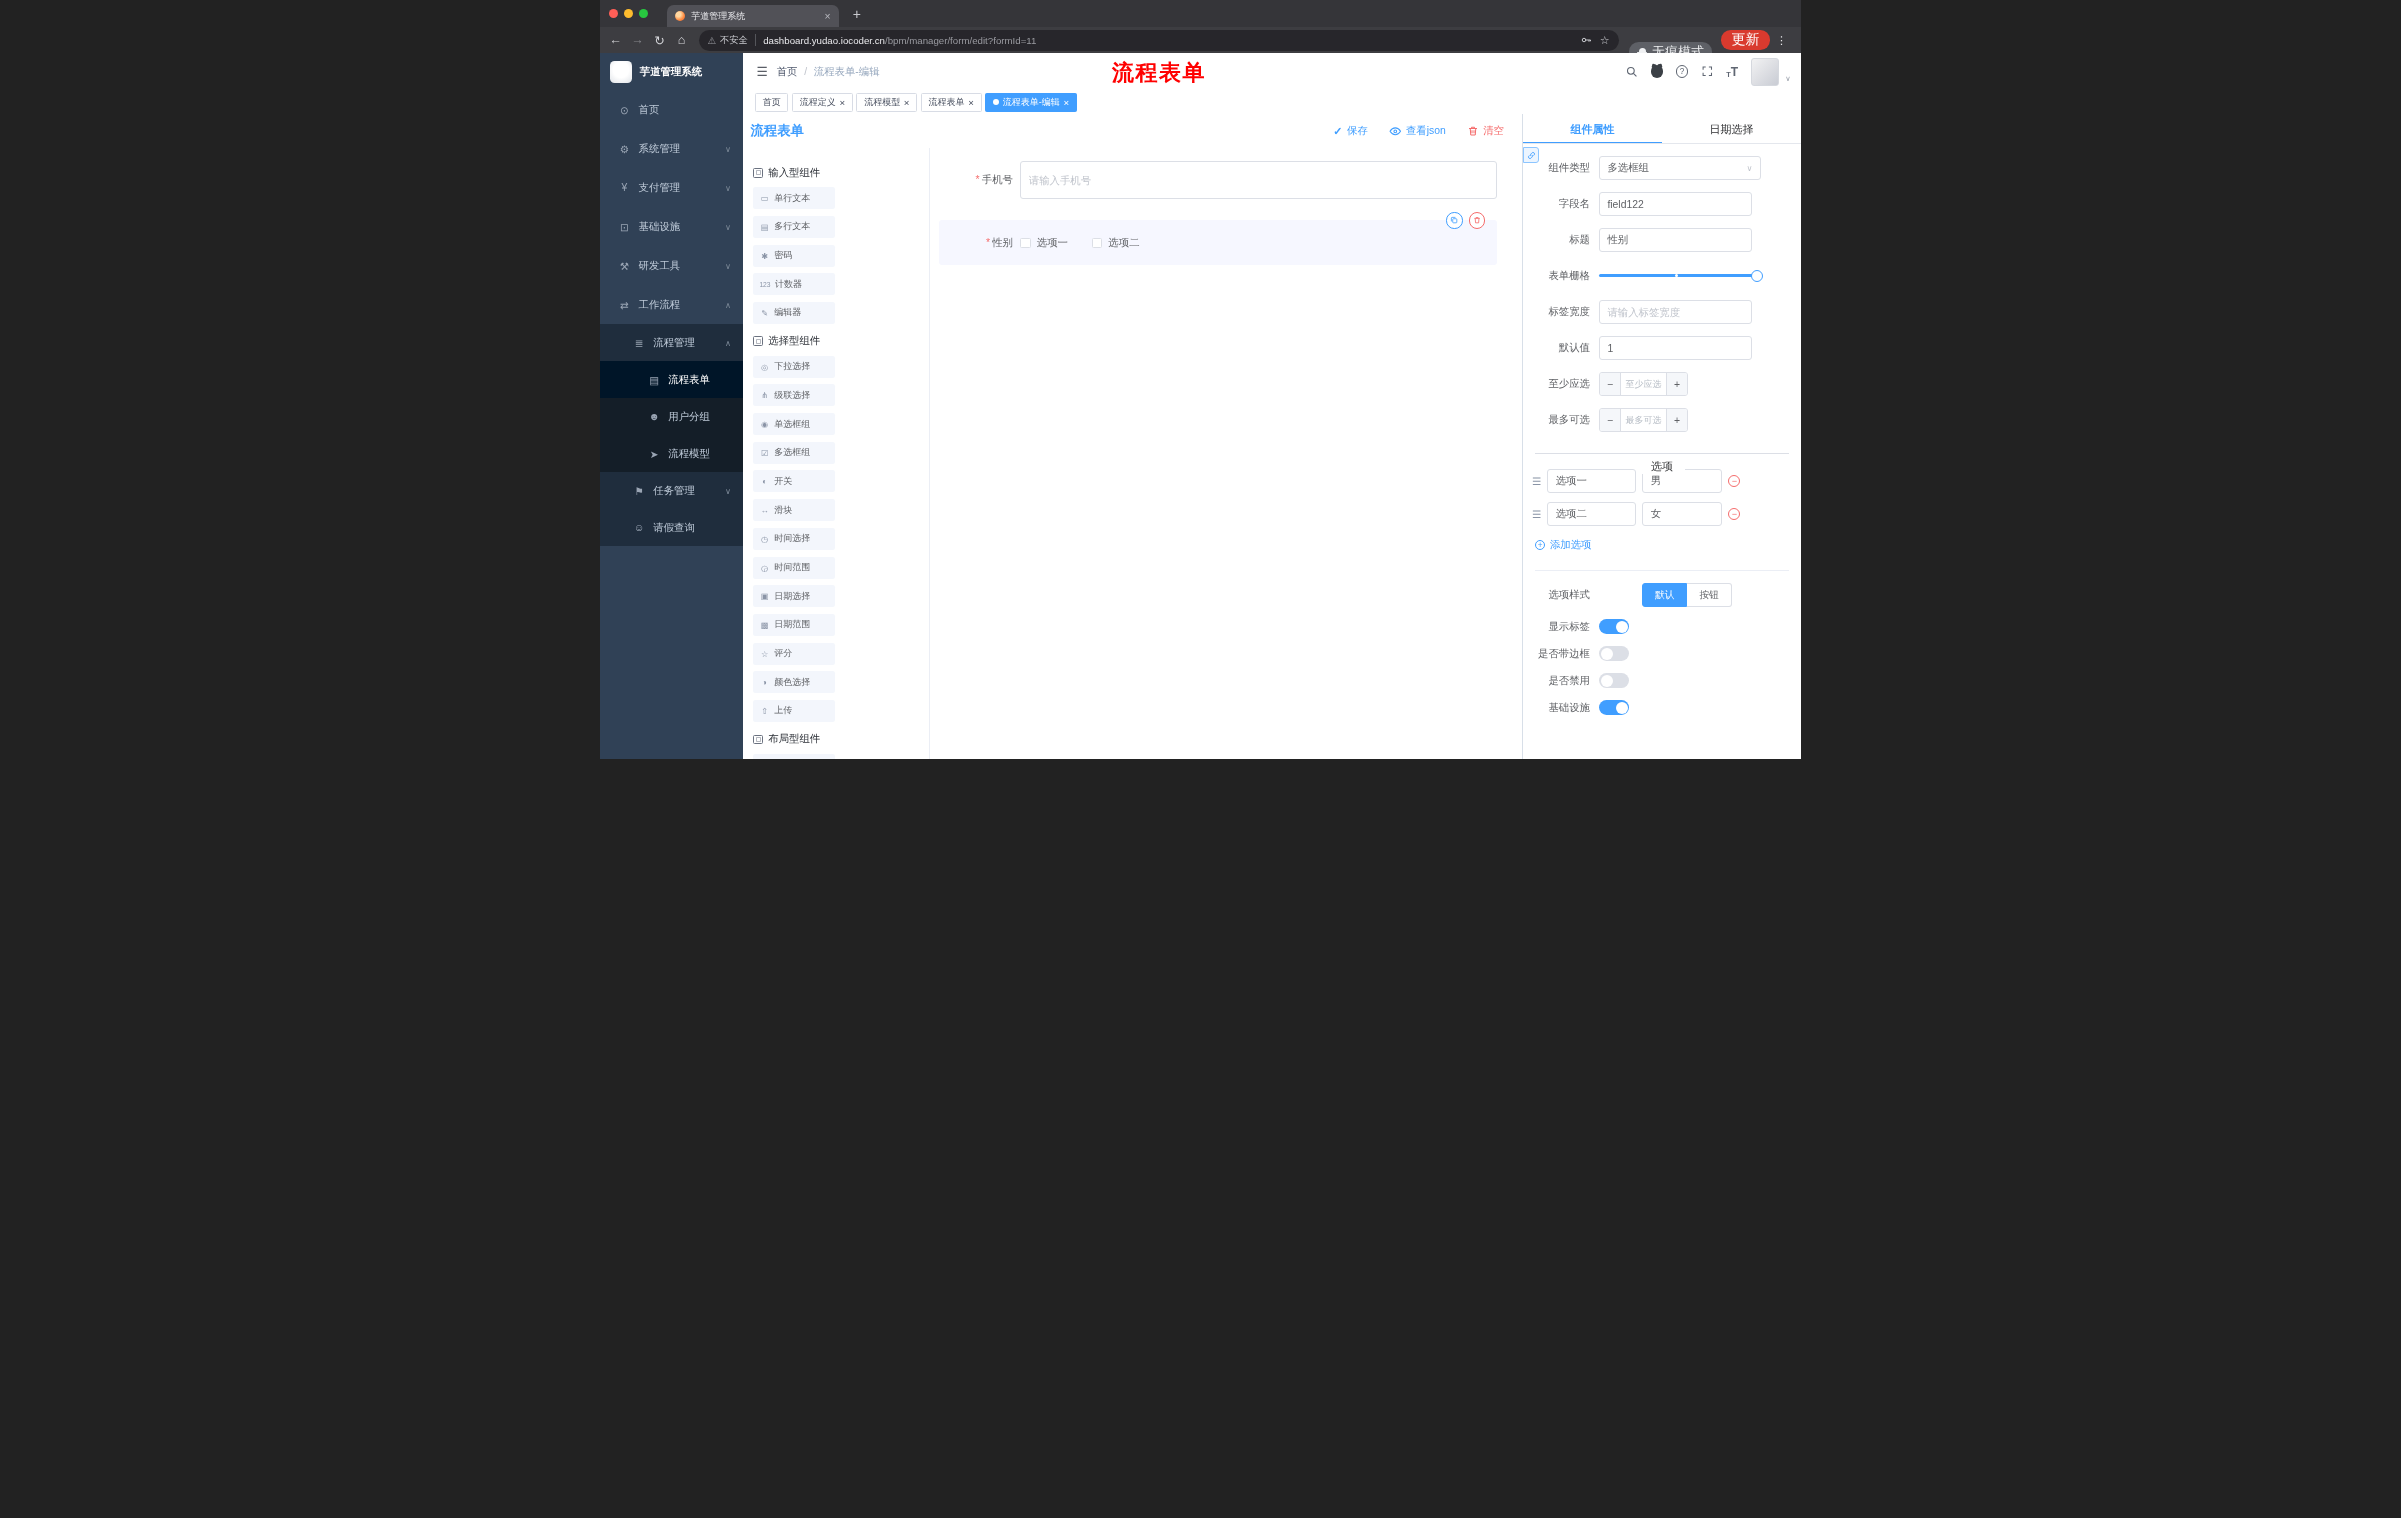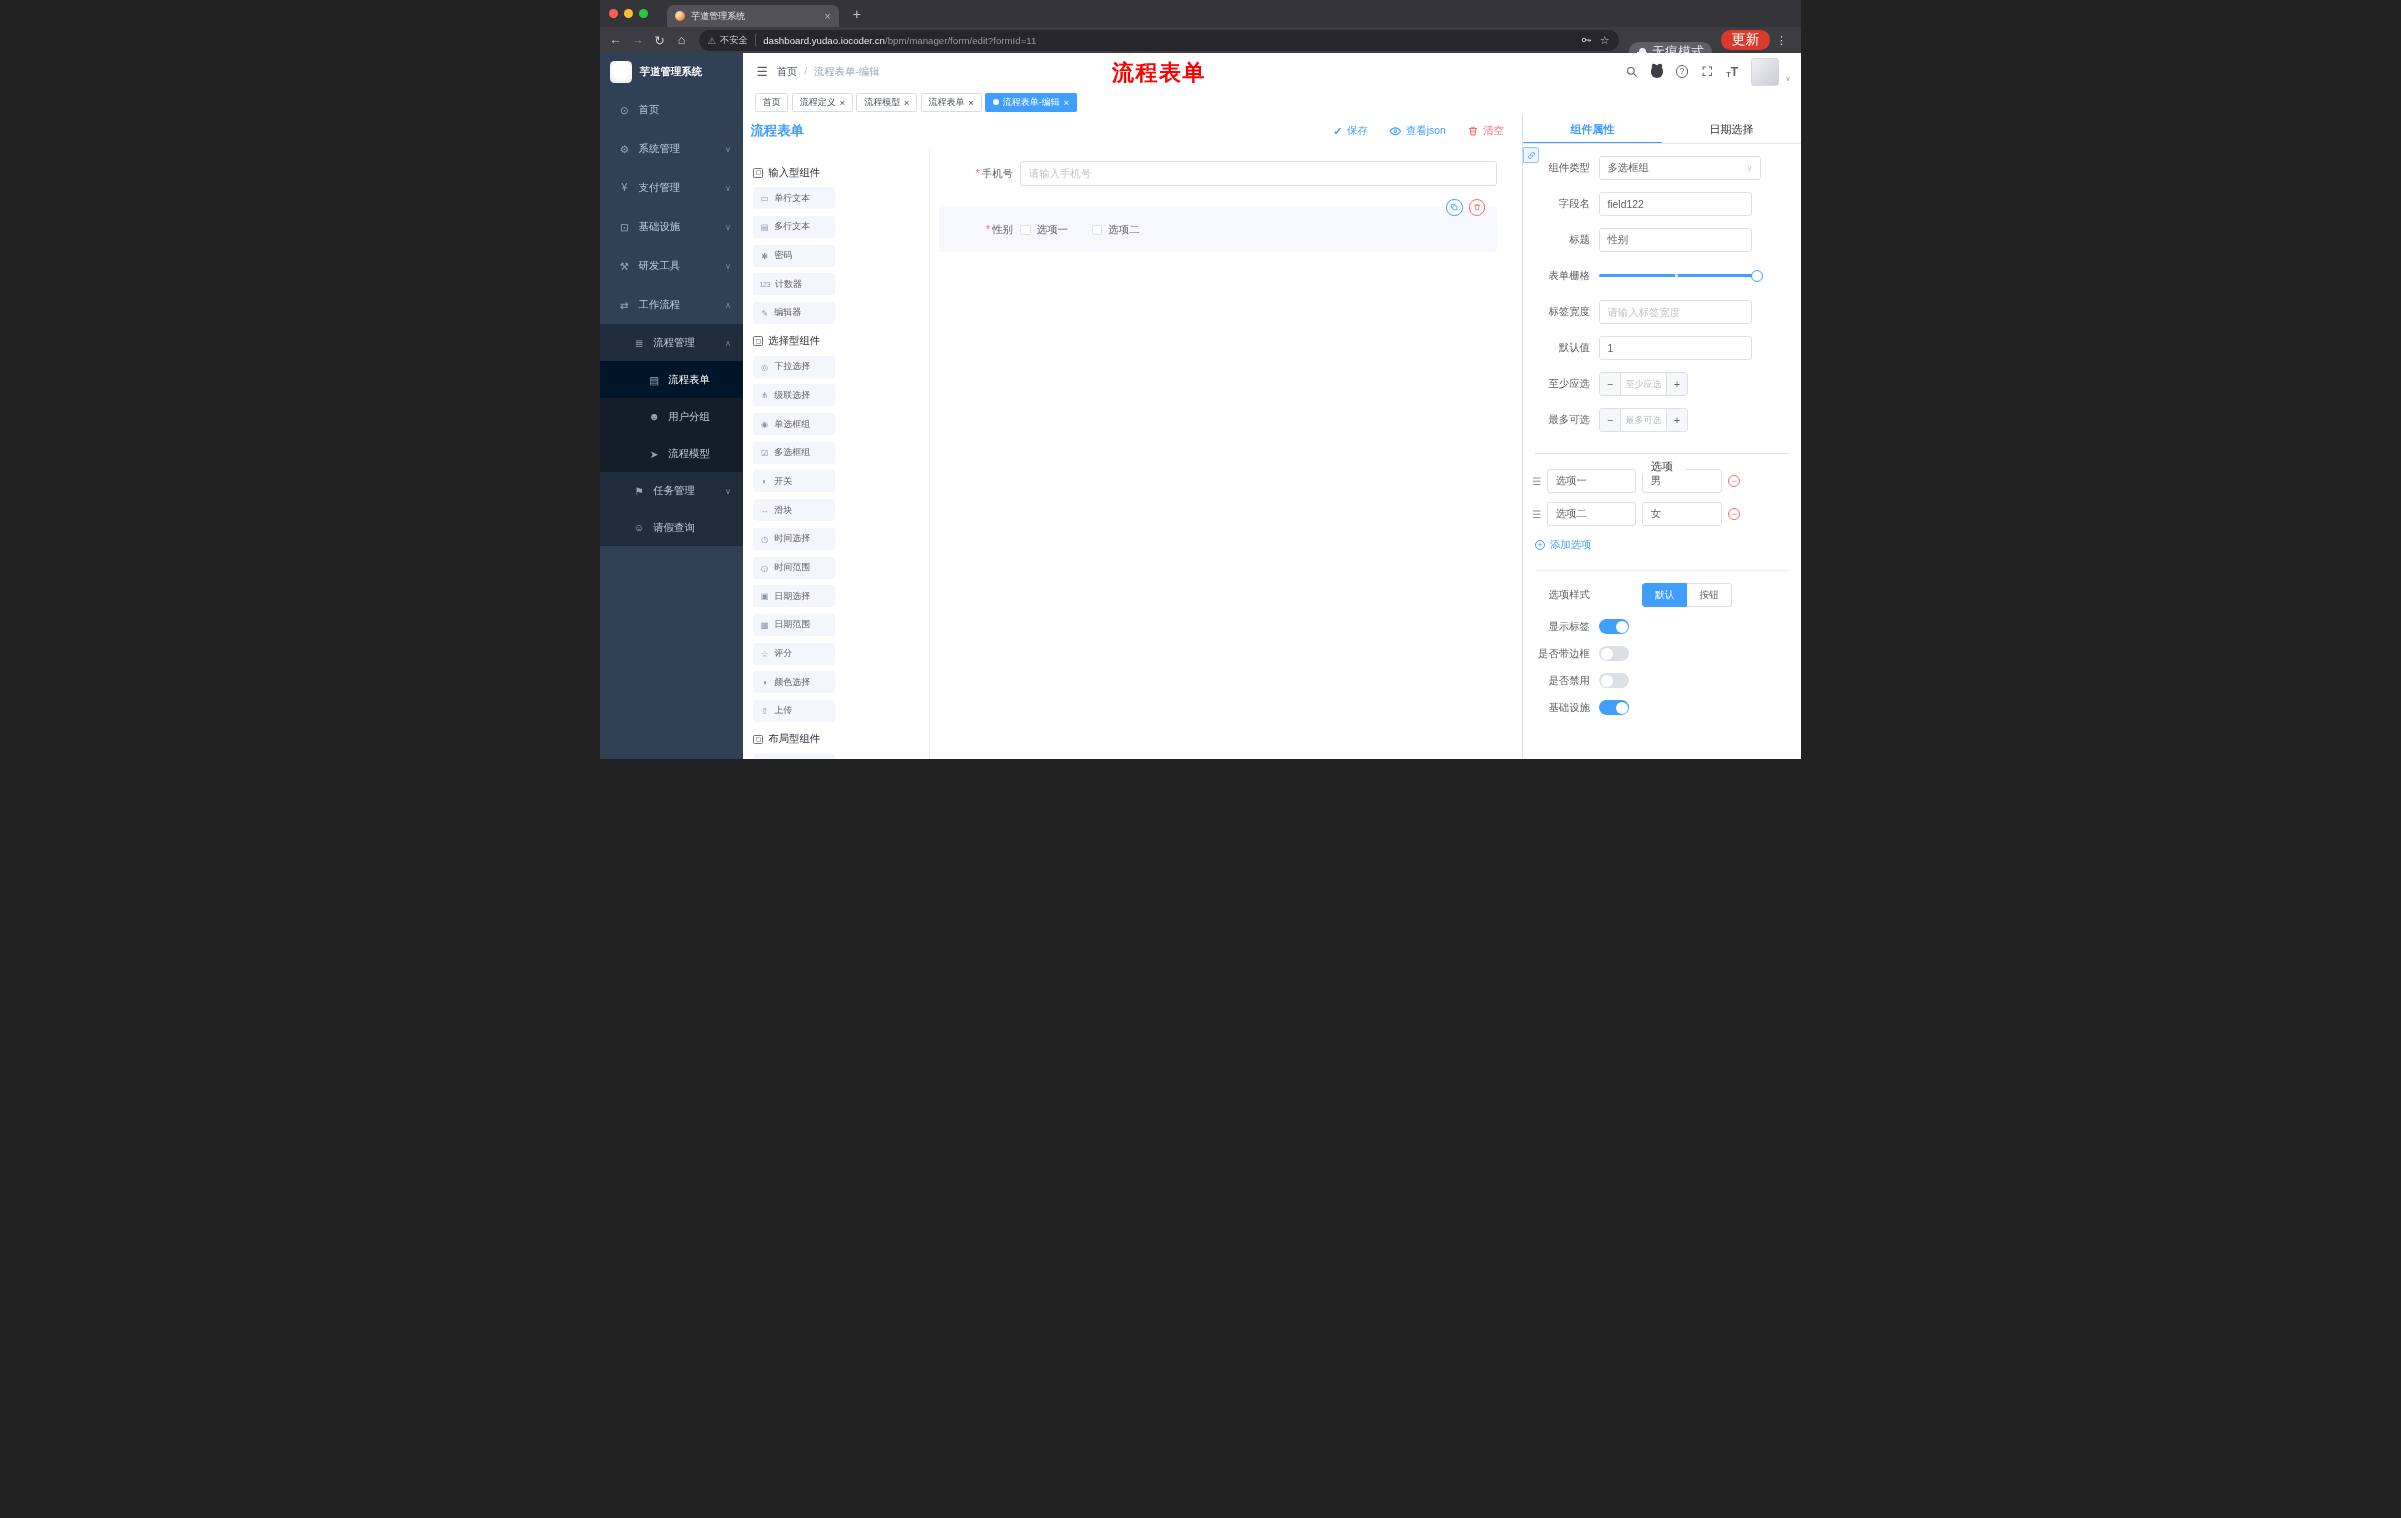--- a/index.html
+++ b/index.html
@@ -95,21 +95,21 @@
   .chip { width:82px; height:22px; background:#f3f6fc; border-radius:2.2px; display:flex; align-items:center; gap:4.5px; padding:0 6px; font-size:9px; color:#606266; cursor:move; }
   .ci { color:#8a94a6; font-size:8.2px; min-width:10.4px; text-align:center; flex:none; }
   .req::before { content:"*"; color:#f56c6c; margin-right:2.2px; }
   .inp { height:24px; border:0.7px solid #dcdfe6; border-radius:3px; padding:0 7.4px; font-size:10.4px; color:#606266; width:100%; background:#fff; outline:none; }
   .inp::placeholder { color:#c0c4cc; }
 
   
   .canvas { flex:1; padding:13.4px 25px 0 9px; min-width:0; }
   .frow { display:flex; align-items:center; }
   .flabel { width:74px; text-align:right; margin-right:7.4px; font-size:10.4px; color:#606266; flex:none; }
-  .finput { flex:1; height:25px; }
+  .finput { flex:1; height:38px; }
   .active-field { margin-top:21px; background:#f6f7ff; border-radius:3px; height:45px; display:flex; align-items:center; position:relative; }
   .cbgroup { display:flex; align-items:center; gap:24px; }
   .cbitem { display:flex; align-items:center; gap:6px; font-size:10.4px; color:#606266; cursor:pointer; }
   .cbox { width:10.4px; height:10.4px; border:0.7px solid #dcdfe6; border-radius:1.5px; background:#fff; flex:none; }
   .fld-acts { position:absolute; top:-8.2px; right:12px; display:flex; gap:6px; }
   .circ-btn { width:16.3px; height:16.3px; border-radius:50%; background:#fff; display:flex; align-items:center; justify-content:center; cursor:pointer; }
   .circ-btn.copy { border:0.7px solid #409eff; color:#409eff; }
   .circ-btn.del { border:0.7px solid #f56c6c; color:#f56c6c; }
 
   

